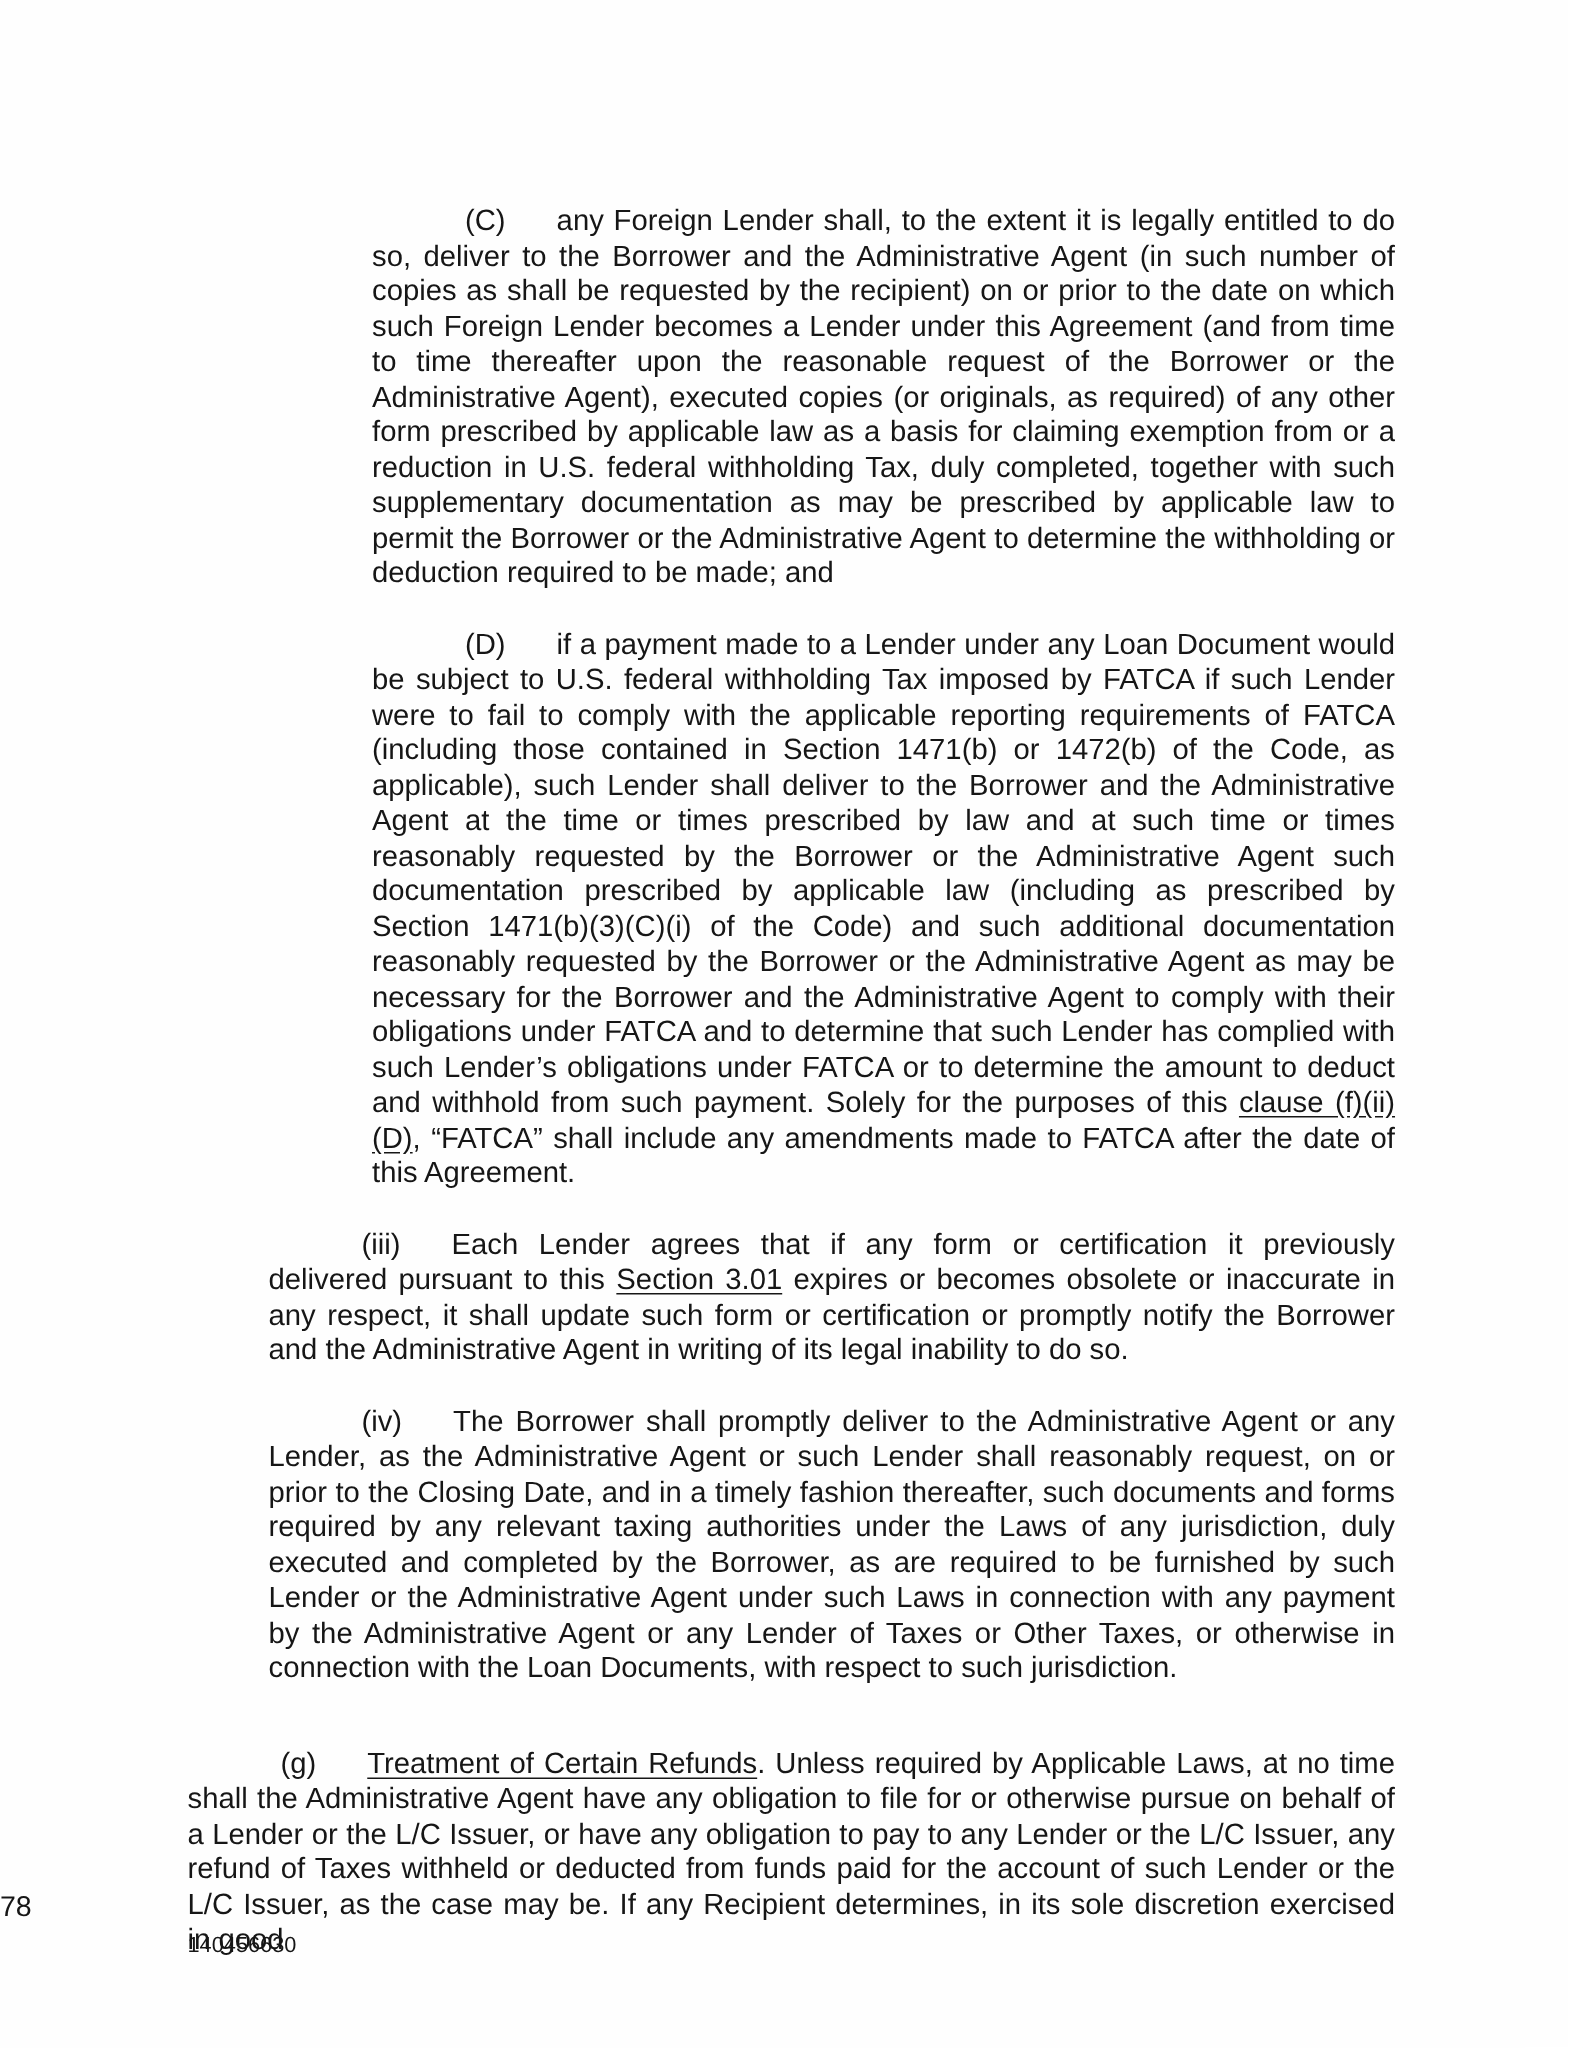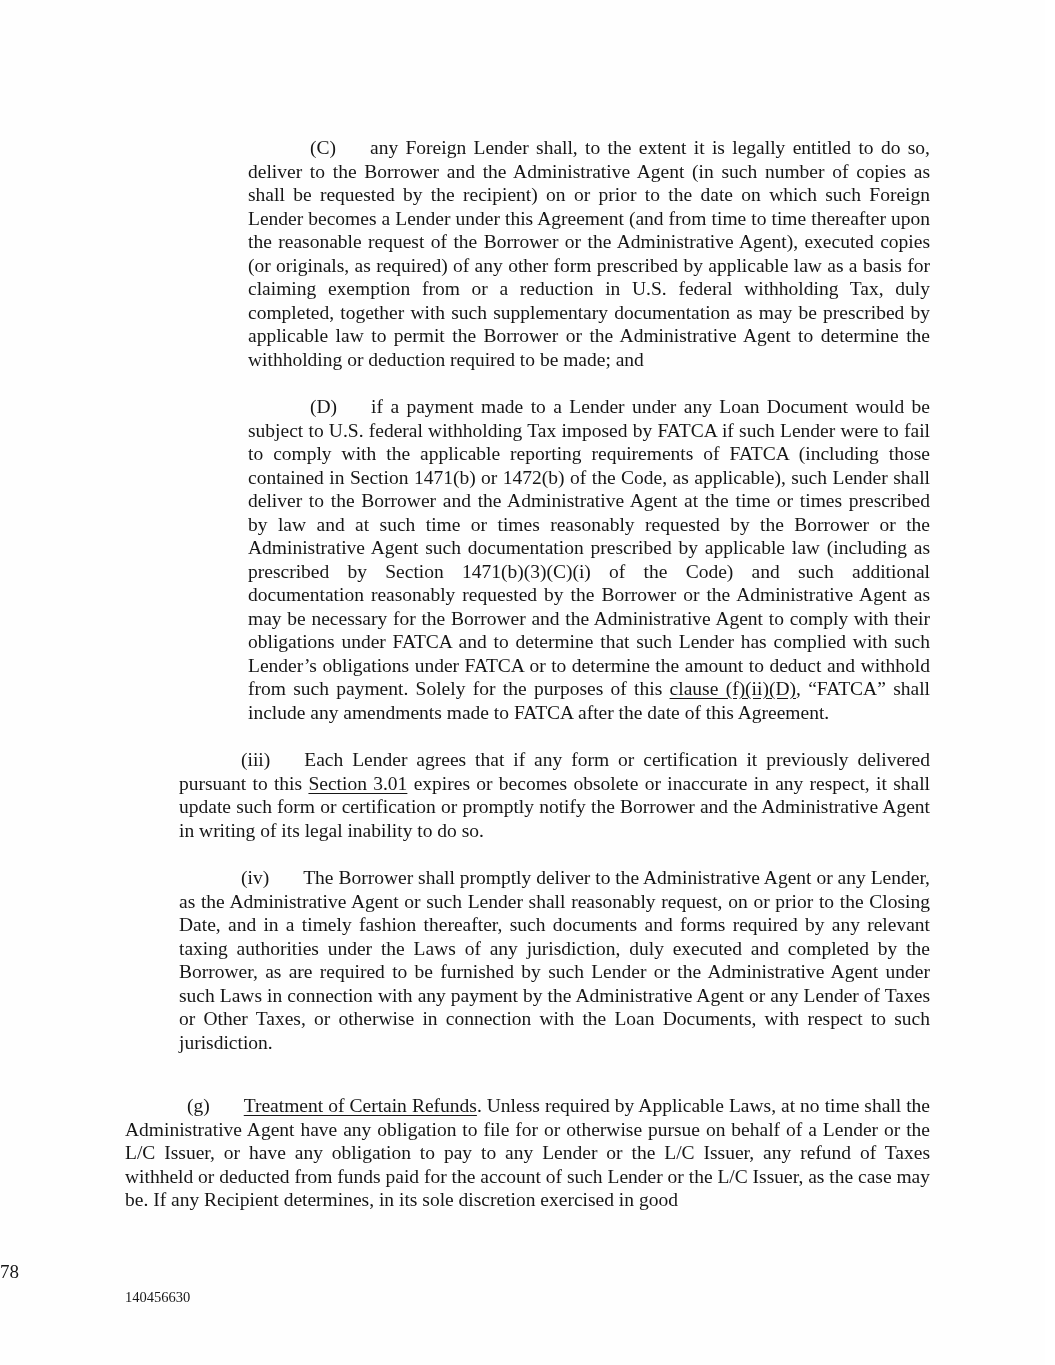--- a/index.html
+++ b/index.html
@@ -5,21 +5,21 @@
   html, body {
     margin: 0;
     padding: 0;
     background: #ffffff;
   }
   .page {
     position: relative;
     width: 1045px;
     height: 1365px;
     background: #fefefe;
-    font-family: Liberation Serif, serif;
+    font-family: Liberation Sans, sans-serif;
     color: #161616;
     overflow: hidden;
   }
   .content {
     position: absolute;
     left: 125px;
     top: 136px;
     width: 805px;
   }
   p.para {

